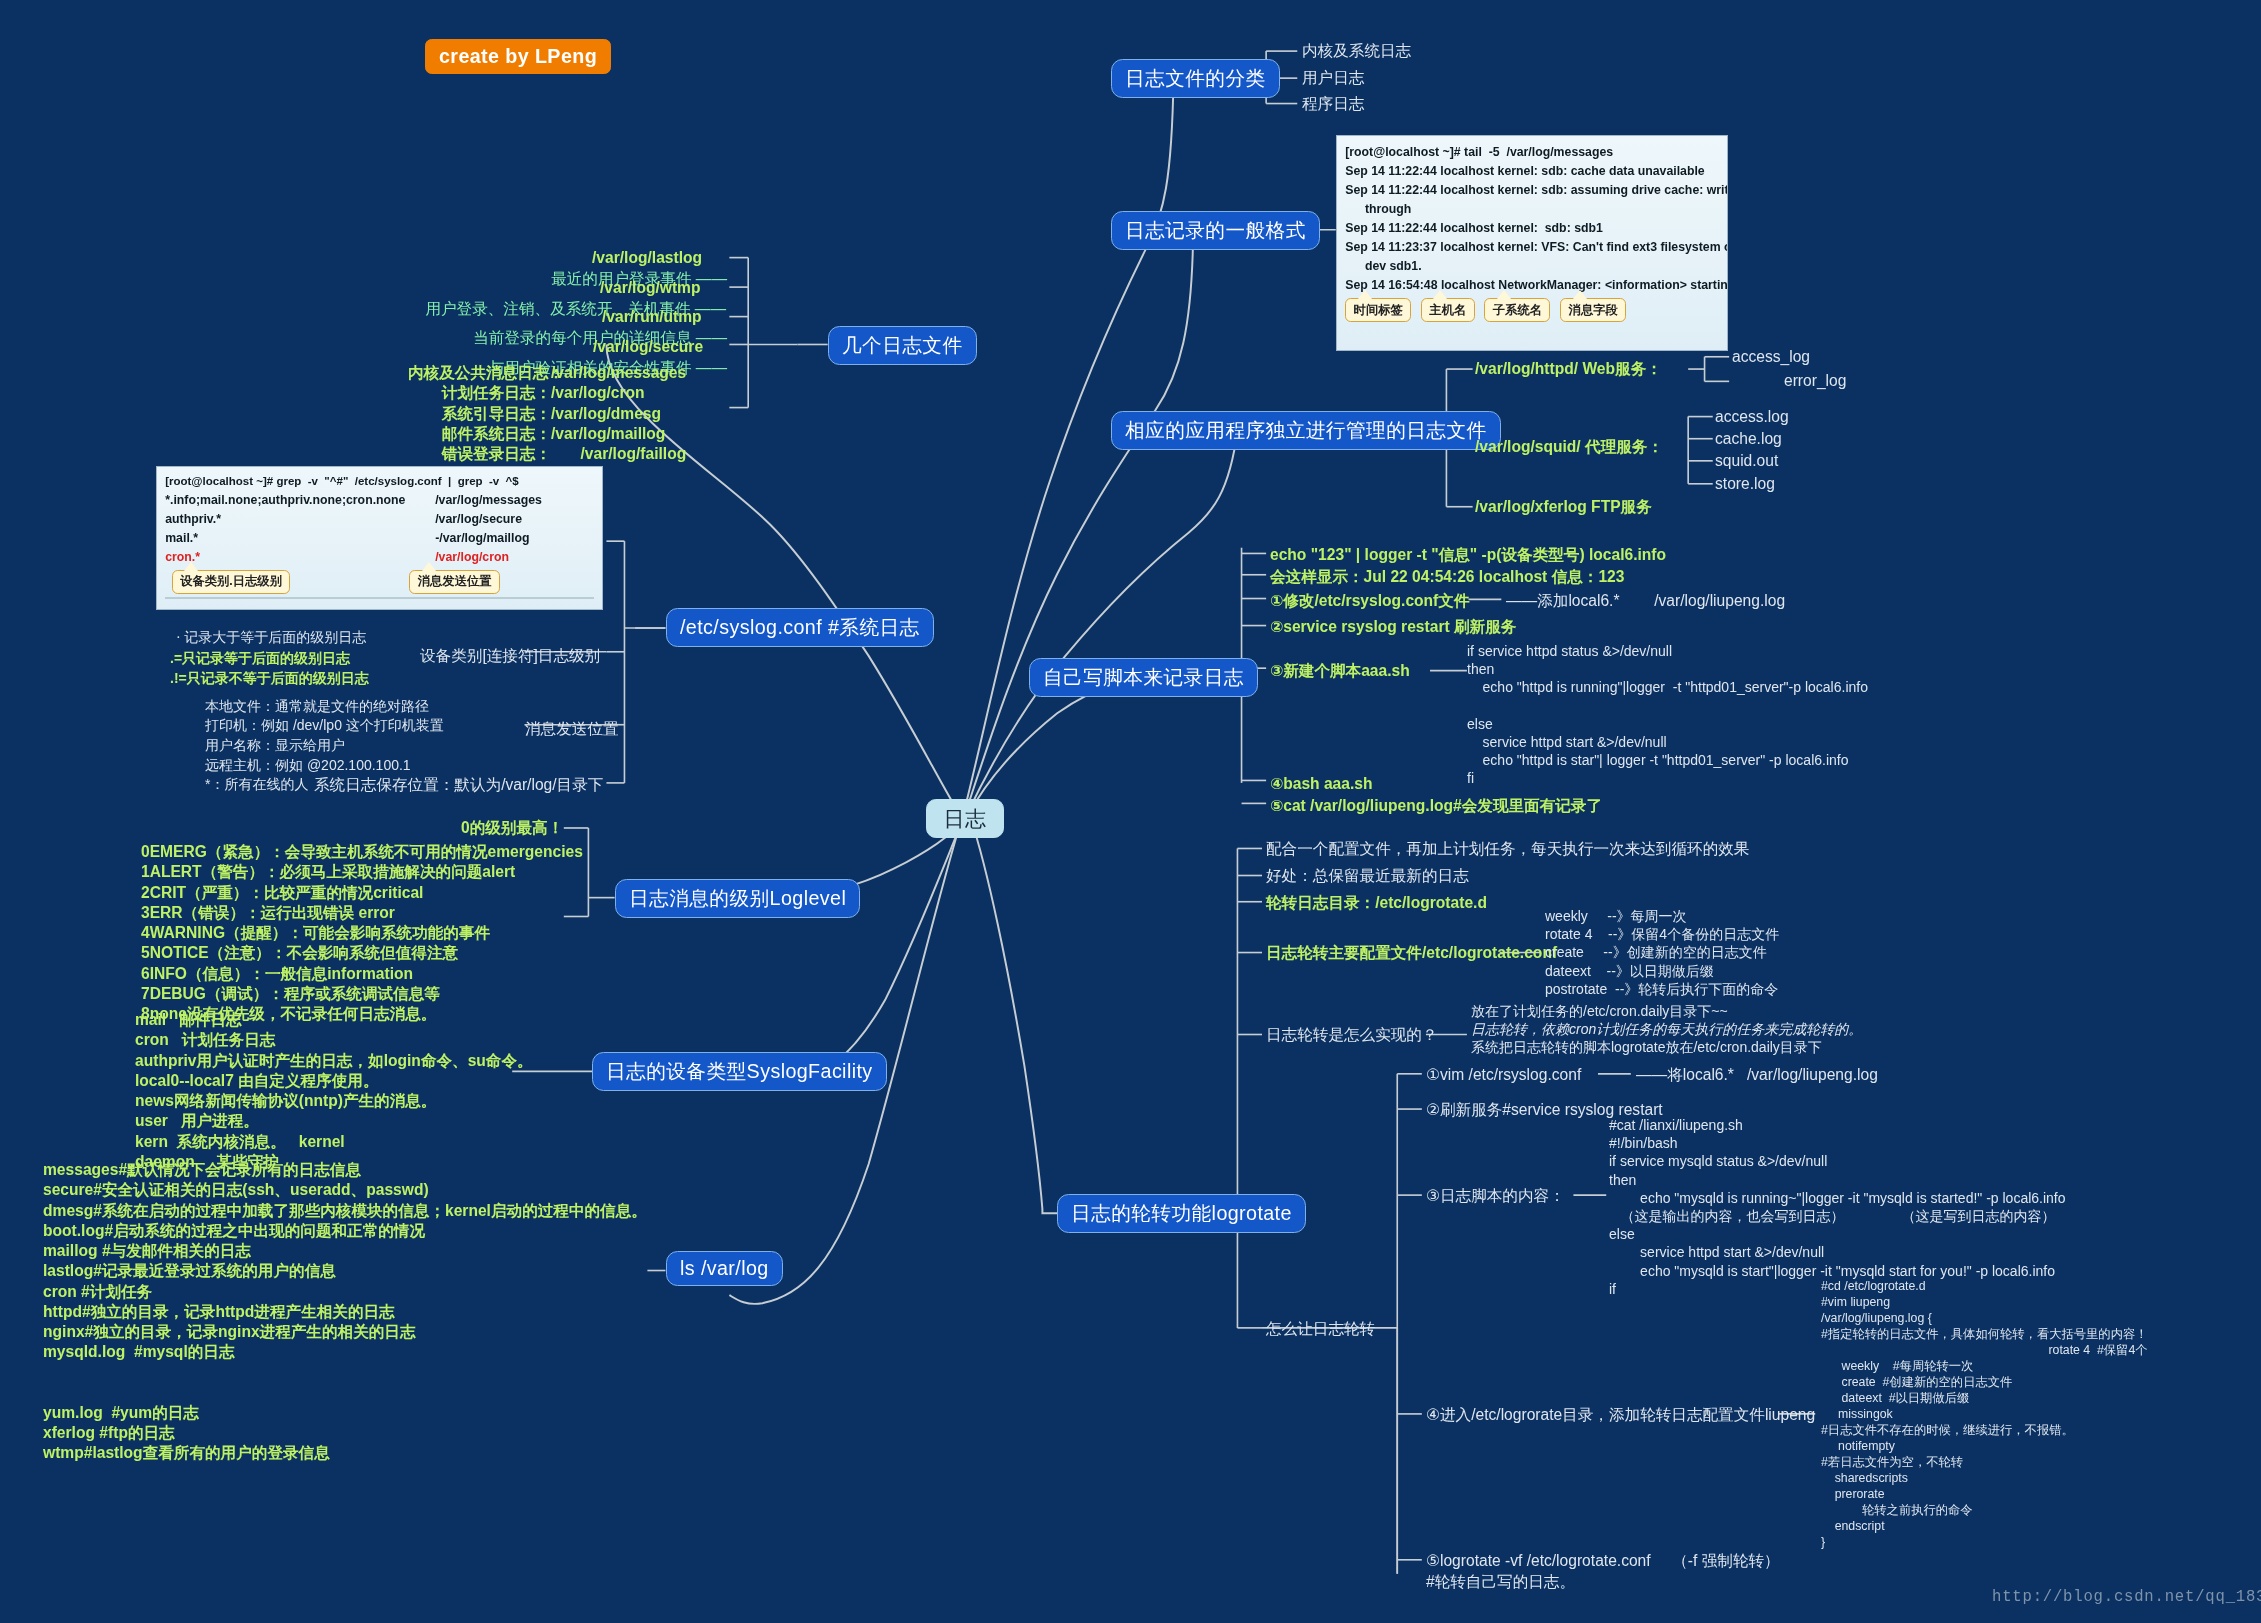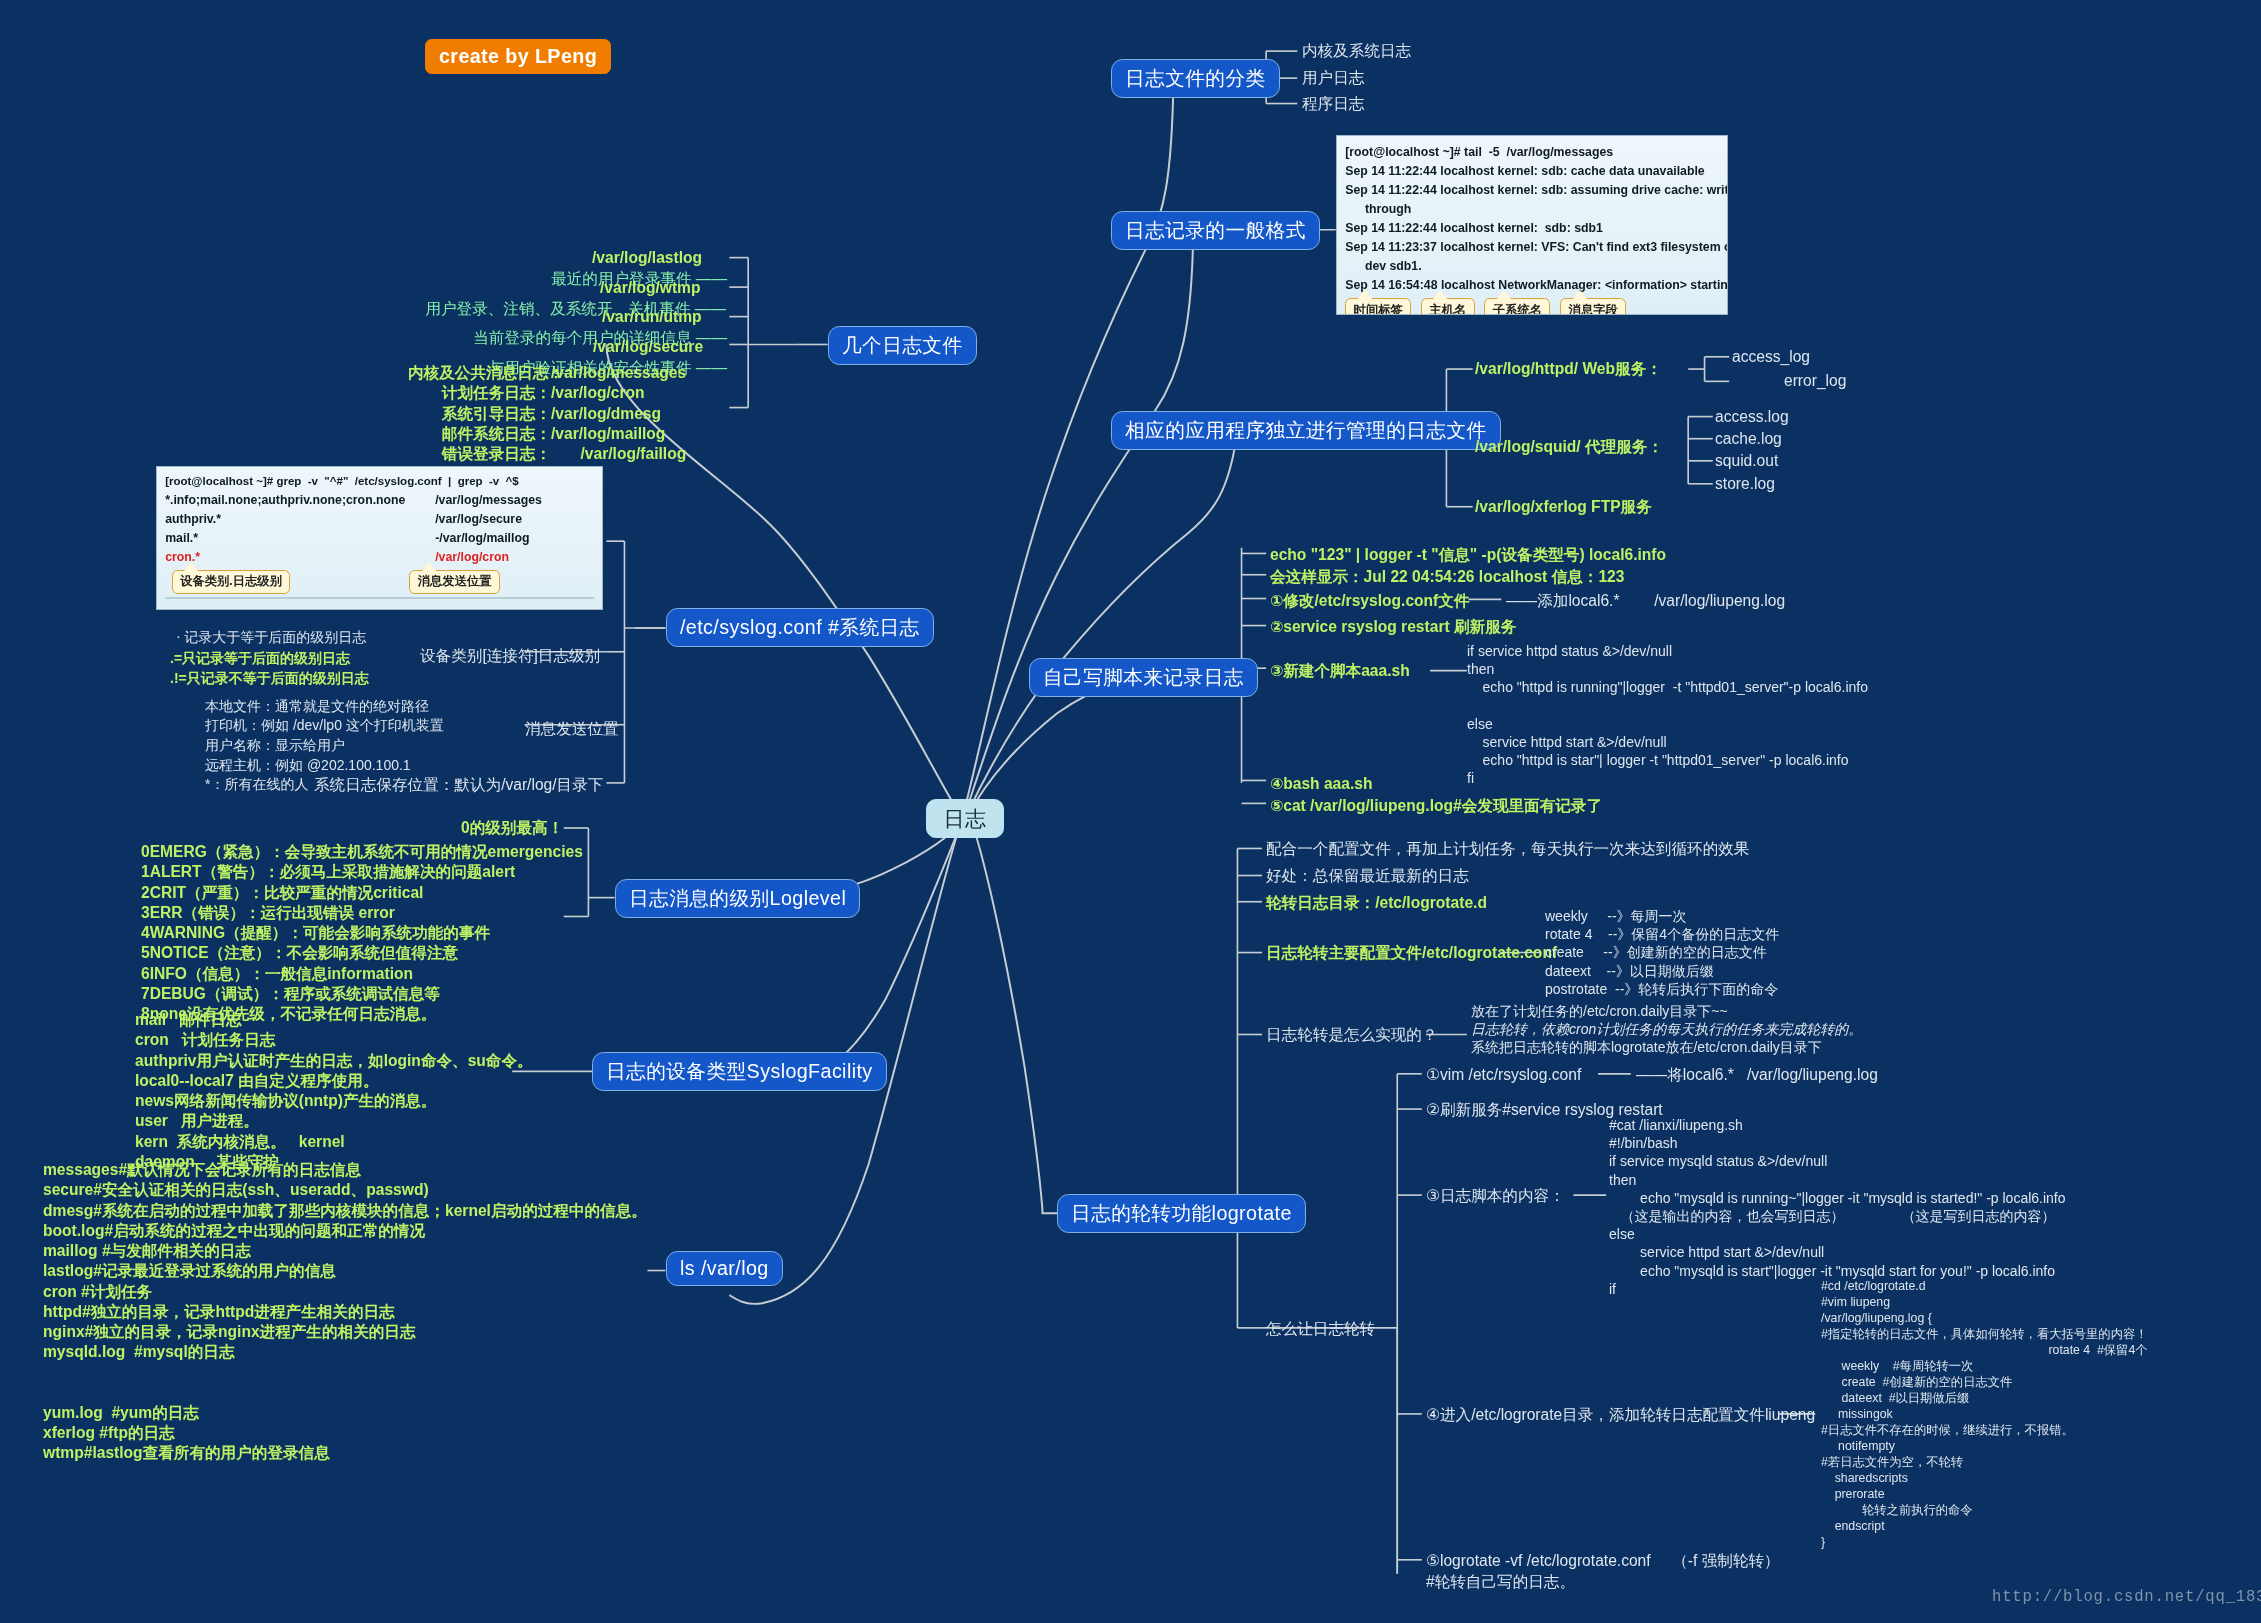--- a/index.html
+++ b/index.html
@@ -241,21 +241,21 @@
 
 <div class="node center" style="left:926px; top:799px; width:78px; height:39px;">日志</div>
 
 <div class="node" style="left:1111px; top:59px;">日志文件的分类</div>
 <div class="txt" style="left:1302px; top:41px;">内核及系统日志</div>
 <div class="txt" style="left:1302px; top:68px;">用户日志</div>
 <div class="txt" style="left:1302px; top:94px;">程序日志</div>
 
 <div class="node" style="left:1111px; top:211px;">日志记录的一般格式</div>
 
-<div class="shot" style="left:1336px; top:135px; width:392px; height:180px; padding:6.6px 8.2px;">
+<div class="shot" style="left:1336px; top:135px; width:392px; height:216px; padding:6.6px 8.2px;">
   <div class="line">[root@localhost ~]# tail  -5  /var/log/messages</div>
   <div class="line">Sep 14 11:22:44 localhost kernel: sdb: cache data unavailable</div>
   <div class="line">Sep 14 11:22:44 localhost kernel: sdb: assuming drive cache: write</div>
   <div class="line ind">through</div>
   <div class="line">Sep 14 11:22:44 localhost kernel:  sdb: sdb1</div>
   <div class="line">Sep 14 11:23:37 localhost kernel: VFS: Can't find ext3 filesystem on</div>
   <div class="line ind">dev sdb1.</div>
   <div class="line">Sep 14 16:54:48 localhost NetworkManager: &lt;information&gt; starting...</div>
   <div class="callout-row">
     <div class="callout">时间标签</div>

